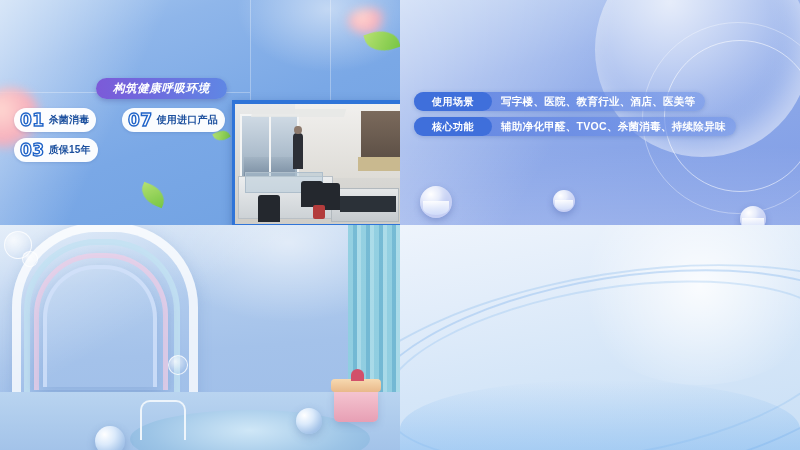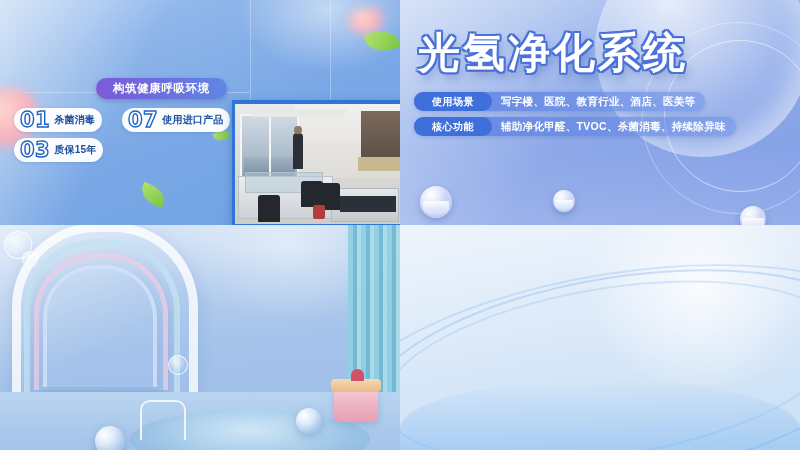--- a/index.html
+++ b/index.html
@@ -21,28 +21,28 @@
   .t1{position:absolute;left:14px;top:20px;font-size:40px;line-height:1;font-weight:bold;
       letter-spacing:2px;color:#fff;
       text-shadow:
         -1.6px -1.6px 0 #3f7fd6, 1.6px -1.6px 0 #3f7fd6, -1.6px 1.6px 0 #3f7fd6, 1.6px 1.6px 0 #3f7fd6,
         0 -1.8px 0 #3f7fd6, 0 1.8px 0 #3f7fd6, -1.8px 0 0 #3f7fd6, 1.8px 0 0 #3f7fd6,
         3px 5px 7px rgba(40,80,150,.38);}
   .badge1{position:absolute;left:96px;top:78px;height:21px;padding:0 17px;border-radius:11px;
       display:flex;align-items:center;justify-content:center;
       background:linear-gradient(90deg,#7c5ad8 0%,#6f6ade 40%,#5f87e4 100%);
       color:#fff;font-size:11.5px;font-weight:bold;letter-spacing:.6px;
-      box-shadow:0 2px 5px rgba(60,60,140,.3);}
+      box-shadow:0 2px 5px rgba(60,60,140,.3);font-style:italic;}
 
   .f-list{position:absolute;left:14px;top:108px;width:215px;
       display:grid;grid-template-columns:108px 108px;gap:6px 0;}
   .f-item{height:24px;border-radius:12px;background:rgba(255,255,255,.96);
       display:flex;align-items:center;gap:4px;padding:0 7px 0 6px;width:fit-content;
       box-shadow:0 1px 3px rgba(50,90,160,.22);}
-  .f-num{font-size:21px;font-weight:bold;line-height:1;color:#fff;letter-spacing:.5px;
+  .f-num{font-size:17px;font-weight:bold;line-height:1;color:#fff;letter-spacing:.5px;
       -webkit-text-stroke:1.4px #1f63c8;font-family:"DejaVu Sans",sans-serif;}
   .f-txt{font-size:10px;font-weight:bold;color:#1b4f9e;white-space:nowrap;letter-spacing:.2px;}
 
   
   .photo1{position:absolute;left:232px;top:100px;width:166px;height:120px;
       border:3px solid #2f74d8;border-top-width:4px;background:#2f74d8;
       box-shadow:0 3px 9px rgba(30,70,140,.35);overflow:hidden;}
   .office{position:absolute;inset:0;background:linear-gradient(180deg,#e9eaea 0%,#dcdcd9 45%,#cfcdc8 100%);}
   .o-win{position:absolute;left:3%;top:8%;width:33%;height:56%;
       background:linear-gradient(180deg,#cfdae4 0%,#aebecd 55%,#8fa3b4 100%);border:2px solid #f4f5f5;}
@@ -203,21 +203,20 @@
       </div>
     </div>
   </div>
 
   <div class="panel p2">
     <div class="sheen"></div>
     <div class="bigbubble"></div>
     <div class="ringarc"></div>
     <div class="ringarc r2"></div>
 
-    <div class="t2">光氢净化系统</div>
 
     <div class="row2" style="top:92px;">
       <div class="k">使用场景</div>
       <div class="v">写字楼、医院、教育行业、酒店、医美等</div>
     </div>
     <div class="row2" style="top:117px;">
       <div class="k">核心功能</div>
       <div class="v">辅助净化甲醛、TVOC、杀菌消毒、持续除异味</div>
     </div>
 

